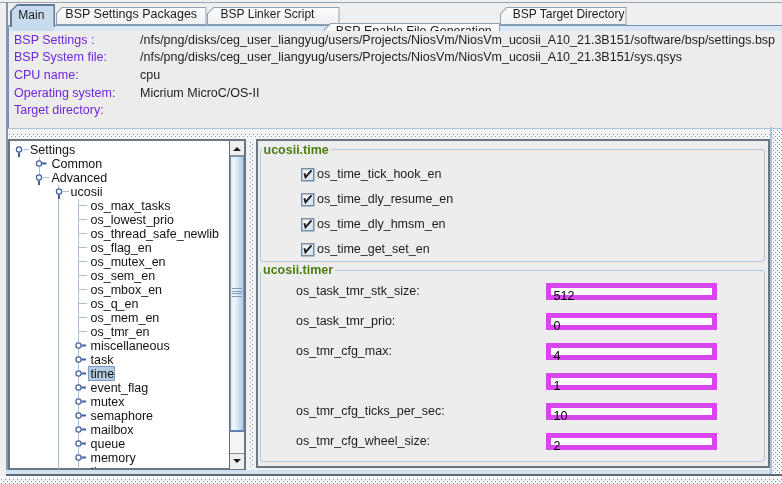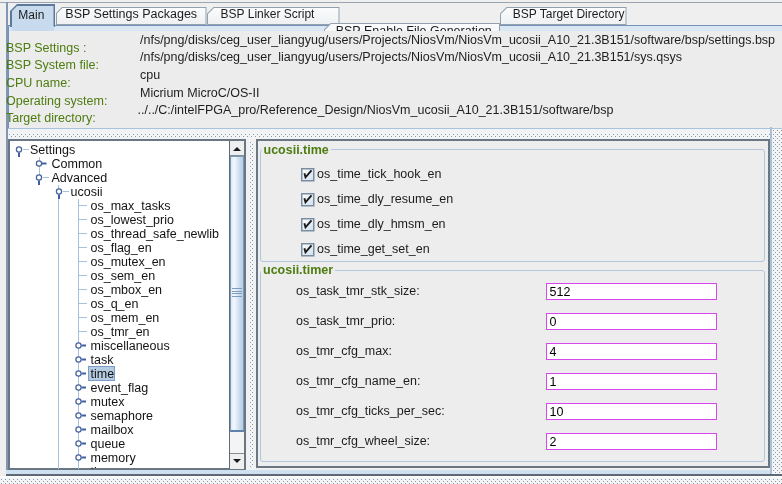--- a/index.html
+++ b/index.html
@@ -6,28 +6,28 @@
 #root{position:relative;width:782px;height:484px;background:#efefef;
   font-family:"Liberation Sans",sans-serif;font-size:12.5px;color:#111;overflow:hidden;}
 .abs{position:absolute;}
 .tex{background-color:#f3f4f5;
   background-image:radial-gradient(circle at 1.5px 1.5px,#8c9aa8 0.62px,rgba(0,0,0,0) 0.8px),
                    radial-gradient(circle at 3.5px 3.5px,#8c9aa8 0.62px,rgba(0,0,0,0) 0.8px);
   background-size:4px 4px;}
 .tab{position:absolute;}
 .tabfill{position:absolute;inset:1px;}
 .tabtxt{position:absolute;color:#1c1c1c;line-height:14px;white-space:pre;}
-.ilabel{position:absolute;left:6px;color:#4d7c0f;line-height:14px;margin-top:8px;}
+.ilabel{position:absolute;left:14px;color:#6d28d9;line-height:14px;}
 .ivalue{position:absolute;left:140px;color:#1e1e1e;line-height:14px;}
 .group{position:absolute;border:1px solid #b4c7da;border-radius:3px;}
 .gtitle{position:absolute;top:-7.5px;line-height:14px;font-weight:bold;background:#ededee;padding:0 2px;color:#4d7c0f;}
 .cbl{position:absolute;color:#1c1c1c;line-height:14px;}
 .flabel{position:absolute;left:296px;color:#1c1c1c;line-height:14px;}
 .field{position:absolute;left:546px;width:171px;height:17px;box-sizing:border-box;
-  border:1px solid #d946ef;background:#fff;color:#000;padding:1px 0 0 2.5px;font-size:12.5px;line-height:14px;}
+  border:5px solid #d946ef;background:#fff;color:#000;padding:1px 0 0 2.5px;font-size:12.5px;line-height:14px;}
 </style>
 </head>
 <body>
 <div id="root">
 
   <div class="abs" style="left:0;top:2px;width:782px;height:1px;background:#9aa5b0;"></div>
   <div class="abs" style="left:6px;top:2px;width:2px;height:474px;background:#8296b4;"></div>
 
   <div class="abs" style="left:8px;top:26px;width:774px;height:5px;background:#d9e7f5;"></div>
 
@@ -62,21 +62,20 @@
 
   <div class="ilabel" style="top:32.5px;">BSP Settings :</div>
   <div class="ivalue" style="top:32.5px;">/nfs/png/disks/ceg_user_liangyug/users/Projects/NiosVm/NiosVm_ucosii_A10_21.3B151/software/bsp/settings.bsp</div>
   <div class="ilabel" style="top:50.2px;">BSP System file:</div>
   <div class="ivalue" style="top:50.2px;">/nfs/png/disks/ceg_user_liangyug/users/Projects/NiosVm/NiosVm_ucosii_A10_21.3B151/sys.qsys</div>
   <div class="ilabel" style="top:67.8px;">CPU name:</div>
   <div class="ivalue" style="top:67.8px;">cpu</div>
   <div class="ilabel" style="top:85.5px;">Operating system:</div>
   <div class="ivalue" style="top:85.5px;">Micrium MicroC/OS-II</div>
   <div class="ilabel" style="top:103.2px;">Target directory:</div>
-  <div class="ivalue" style="top:103.2px;left:137.5px;">../../C:/intelFPGA_pro/Reference_Design/NiosVm_ucosii_A10_21.3B151/software/bsp</div>
 
   <div class="abs" style="left:8px;top:128.5px;width:774px;height:10.5px;background:#f2f3f4;"></div>
   <div class="abs tex" style="left:8px;top:132.5px;width:774px;height:5px;"></div>
   <div class="abs" style="left:0;top:127px;width:6px;height:357px;background:#efefef;"></div>
   <div class="abs" style="left:246px;top:139px;width:10px;height:331px;background:#f0f1f2;"></div>
   <div class="abs tex" style="left:248.5px;top:141px;width:4.5px;height:327px;"></div>
   <div class="abs tex" style="left:772px;top:129px;width:10px;height:355px;"></div>
   <div class="abs" style="left:770px;top:127px;width:2px;height:349px;background:#aabfd8;"></div>
 
   <div class="abs" style="left:6px;top:470px;width:764px;height:4px;background:#cfe0f1;"></div>
@@ -221,20 +220,19 @@
   <div class="cbl" style="left:317px;top:192.3px;">os_time_dly_resume_en</div>
   <div class="cbl" style="left:317px;top:217.3px;">os_time_dly_hmsm_en</div>
   <div class="cbl" style="left:317px;top:242.3px;">os_time_get_set_en</div>
 
   <div class="flabel" style="top:284px;">os_task_tmr_stk_size:</div>
   <div class="field" style="top:283px;">512</div>
   <div class="flabel" style="top:314px;">os_task_tmr_prio:</div>
   <div class="field" style="top:313px;">0</div>
   <div class="flabel" style="top:344px;">os_tmr_cfg_max:</div>
   <div class="field" style="top:343px;">4</div>
-  <div class="flabel" style="top:374px;">os_tmr_cfg_name_en:</div>
   <div class="field" style="top:373px;">1</div>
   <div class="flabel" style="top:404px;">os_tmr_cfg_ticks_per_sec:</div>
   <div class="field" style="top:403px;">10</div>
   <div class="flabel" style="top:434px;">os_tmr_cfg_wheel_size:</div>
   <div class="field" style="top:433px;">2</div>
 
 </div>
 
 </body></html>

